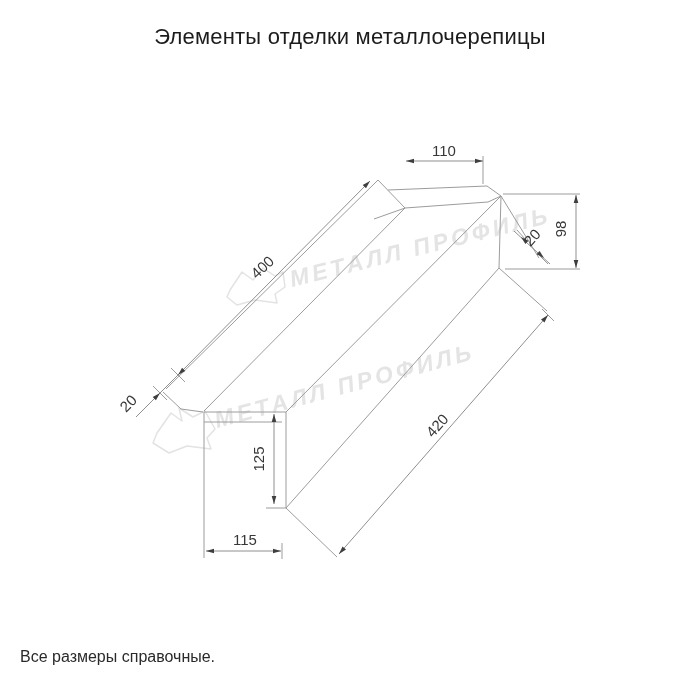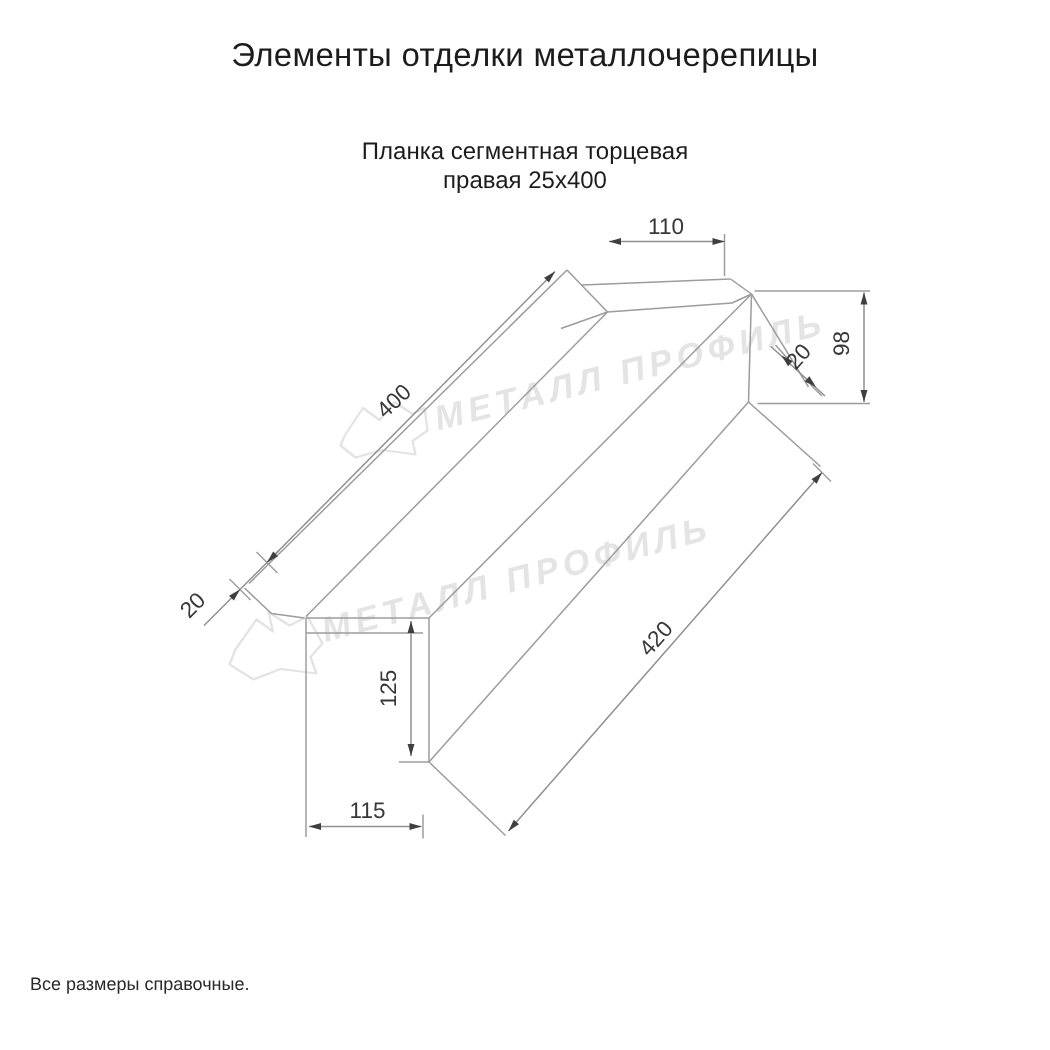--- a/index.html
+++ b/index.html
@@ -2,43 +2,39 @@
 <html><head>
 <meta charset="utf-8">
 <style>
   html,body{margin:0;padding:0;background:#fff;}
   #stage{position:relative;width:648px;height:700px;background:#ffffff;overflow:hidden;
          font-family:"Liberation Sans", sans-serif;}
   .title{position:absolute;top:24px;left:0;width:700px;text-align:center;
          font-size:22px;color:#1c1c1c;letter-spacing:.2px;}
   .subtitle{position:absolute;top:92px;left:0;width:700px;text-align:center;
          font-size:16px;line-height:19px;color:#1c1c1c;}
-  .notes{position:absolute;left:20px;top:648px;font-size:12px;line-height:17px;color:#2a2a2a;}
+  .notes{position:absolute;left:20px;top:648px;font-size:16px;line-height:17px;color:#2a2a2a;}
   svg{position:absolute;left:0;top:0;}
   .ln{stroke:#9c9c9c;stroke-width:1;fill:none;}
   .dimln{stroke:#8f8f8f;stroke-width:1;fill:none;}
   .ext{stroke:#9c9c9c;stroke-width:1;fill:none;}
   .arr{fill:#3f3f3f;stroke:none;}
   .dimtxt{font-family:"Liberation Sans",sans-serif;font-size:15px;fill:#383838;}
   .wm{font-family:"Liberation Sans",sans-serif;font-weight:bold;font-style:italic;
       font-size:23px;letter-spacing:3.5px;fill:#e4e4e4;}
   .wmlogo{stroke:#e3e3e3;stroke-width:1.5;fill:none;stroke-linejoin:round;}
   .wmlogo-faint{stroke:#efefef;stroke-width:1.5;fill:none;stroke-linejoin:round;}
 </style>
 </head>
 <body>
 
 <div id="stage">
 
   <div class="title">Элементы отделки металлочерепицы</div>
 
-  <div class="subtitle">
-    <div>Планка сегментная торцевая</div>
-    <div>правая 25х400</div>
-  </div>
 
   <svg width="700" height="700" viewBox="0 0 700 700">
 
     <g>
       <path class="wmlogo" d="M230,290 L242,272 L253,280 L263,268 L275,276 L283,272 L285,287 L275,294 L277,303 L255,300 L237,305 L227,297 Z"></path>
       <path class="wmlogo" d="M157,433 L171,413 L182,421 L179,408 L193,417 L205,411 L215,429 L207,438 L211,449 L187,446 L169,453 L153,443 Z"></path>
       <path class="wmlogo-faint" d="M678,282 L690,276 L700,286 L696,300 L702,308 L682,306 L672,294 Z"></path>
     </g>
 
     <text class="wm" transform="translate(292,287) rotate(-14)">МЕТАЛЛ ПРОФИЛЬ</text>

